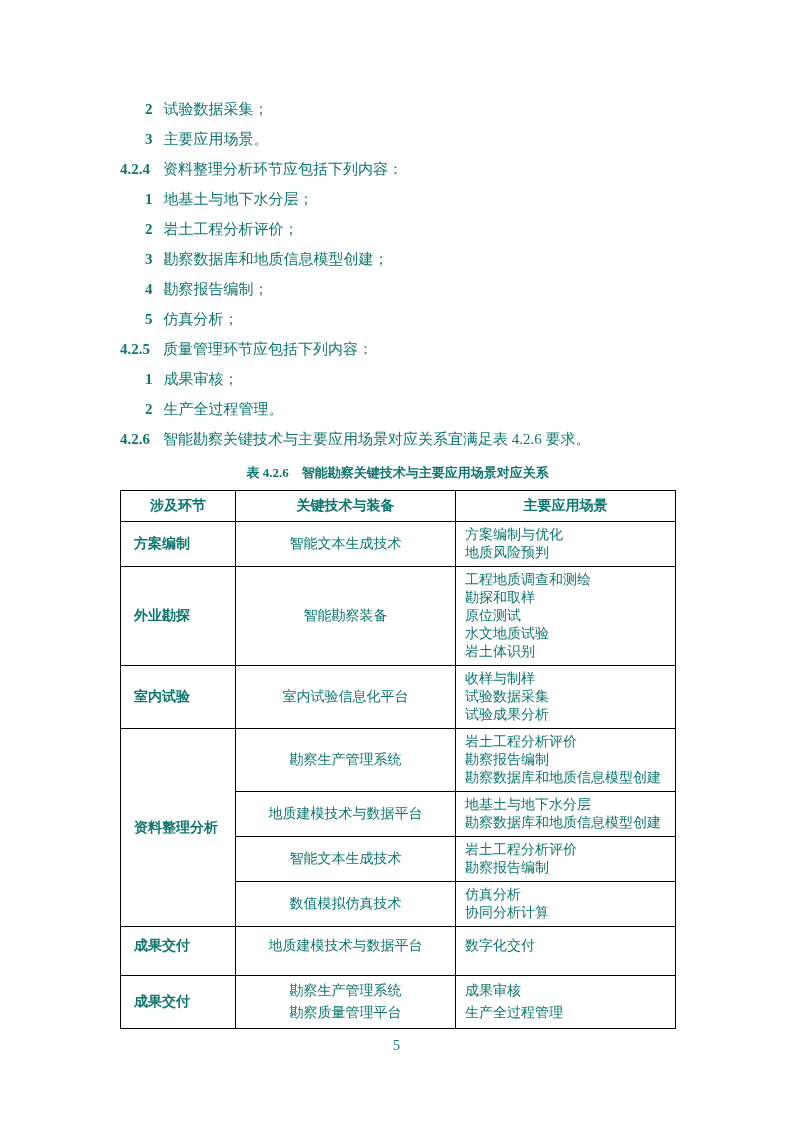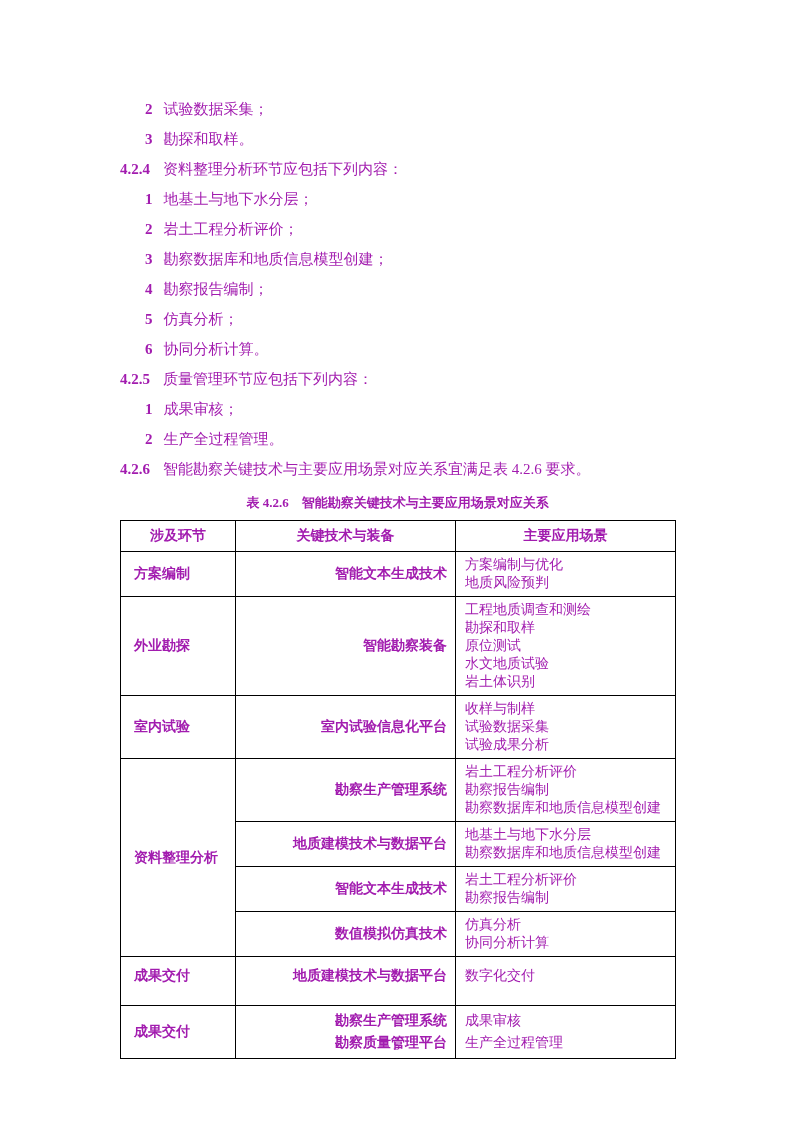--- a/index.html
+++ b/index.html
@@ -5,21 +5,21 @@
   * { box-sizing: border-box; }
   html, body { margin: 0; padding: 0; background: #e8e8e8; }
   .page {
     width: 793px;
     height: 1123px;
     margin: 0 auto;
     background: #ffffff;
     position: relative;
     padding: 94px 118px 0 120px;
     font-family: "Liberation Serif", "DejaVu Serif", serif;
-    color: #a21caf;
+    color: #0f766e;
     overflow: hidden;
   }
   .para {
     margin: 0;
     font-size: 15px;
     line-height: 30px;
   }
   .para.item { padding-left: 25px; }
   .para .num { font-weight: bold; margin-right: 11px; }
   .para.clause .num { margin-right: 13px; }
@@ -40,21 +40,21 @@
     line-height: 18px;
     padding: 4px 8px;
     vertical-align: middle;
   }
   .mapping th {
     text-align: center;
     font-weight: bold;
     padding: 6px 10px;
   }
   td.stage { font-weight: bold; text-align: left; padding-left: 13px; font-family: Liberation Mono, monospace; }
-  td.tech  { font-weight: bold; text-align: right; white-space: pre-line; }
+  td.tech  { font-weight: normal; text-align: center; white-space: pre-line; }
   td.scenes { text-align: left; white-space: pre-line; padding-left: 9px; }
   tr.pad-row td { padding-top: 10px; padding-bottom: 20px; }
   tr.loose td { line-height: 22px; }
   .page-number {
     position: absolute;
     top: 1038px;
     left: 0;
     width: 793px;
     text-align: center;
     font-size: 14px;
@@ -62,42 +62,39 @@
 </style>
 </head>
 <body>
 
 <div class="page">
 
   <p class="para item">
     <span class="num">2</span><span>试验数据采集；</span>
   </p>
   <p class="para item">
-    <span class="num">3</span><span>勘探和取样。</span>
+    <span class="num">3</span><span>主要应用场景。</span>
   </p>
   <p class="para clause">
     <span class="num">4.2.4</span><span>资料整理分析环节应包括下列内容：</span>
   </p>
   <p class="para item">
     <span class="num">1</span><span>地基土与地下水分层；</span>
   </p>
   <p class="para item">
     <span class="num">2</span><span>岩土工程分析评价；</span>
   </p>
   <p class="para item">
     <span class="num">3</span><span>勘察数据库和地质信息模型创建；</span>
   </p>
   <p class="para item">
     <span class="num">4</span><span>勘察报告编制；</span>
   </p>
   <p class="para item">
     <span class="num">5</span><span>仿真分析；</span>
-  </p>
-  <p class="para item">
-    <span class="num">6</span><span>协同分析计算。</span>
   </p>
   <p class="para clause">
     <span class="num">4.2.5</span><span>质量管理环节应包括下列内容：</span>
   </p>
   <p class="para item">
     <span class="num">1</span><span>成果审核；</span>
   </p>
   <p class="para item">
     <span class="num">2</span><span>生产全过程管理。</span>
   </p>

